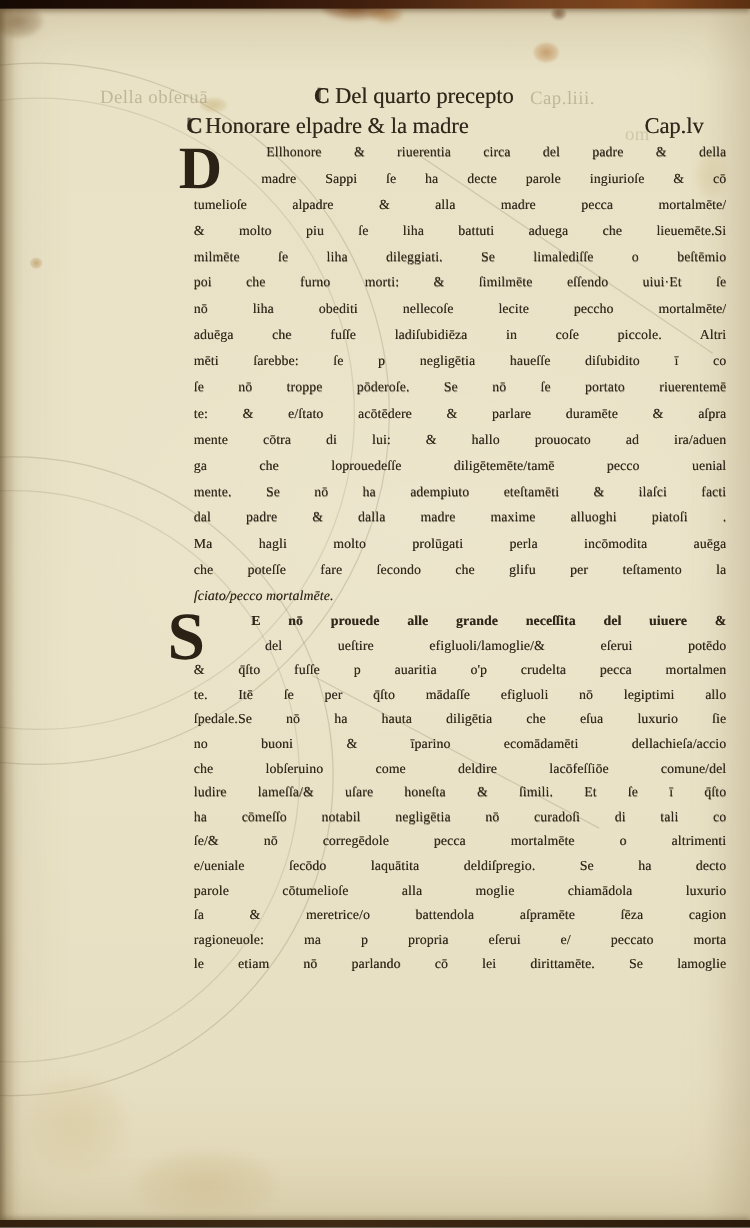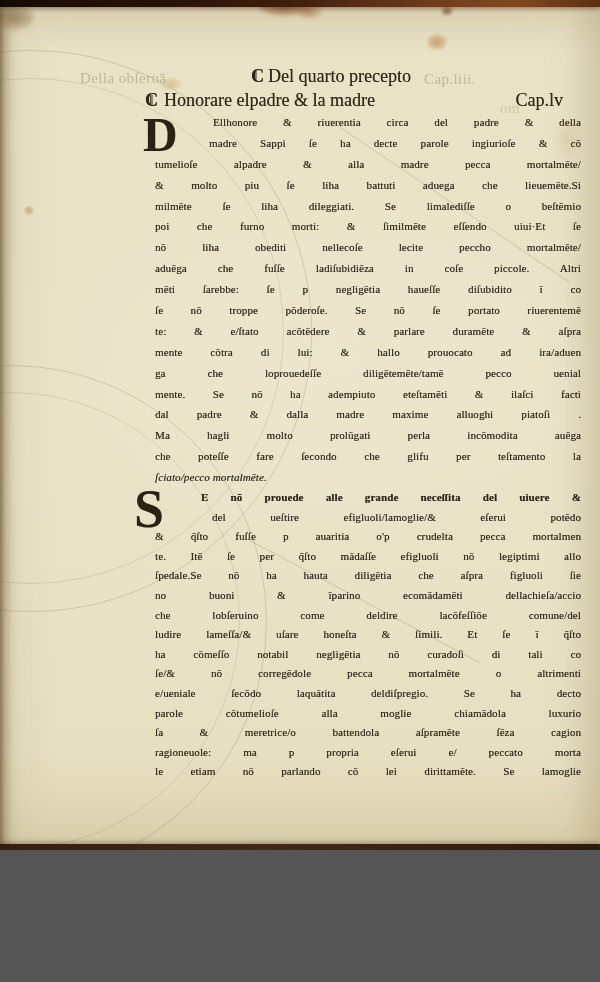--- a/index.html
+++ b/index.html
@@ -1,17 +1,17 @@
 <!DOCTYPE html>
 <html><head>
 <meta charset="utf-8">
 <style>
   html,body{margin:0;padding:0;background:#555;}
   .page{
-    position:relative;width:600px;height:850px;overflow:hidden;
+    position:relative;width:600px;height:982px;overflow:hidden;
     font-family:"Liberation Serif","DejaVu Serif",serif;
     color:#2f2518;
     background:
       radial-gradient(ellipse 420px 300px at 55% 42%, rgba(255,255,255,0.10), transparent 70%),
       linear-gradient(90deg, rgba(150,125,80,0.28) 0%, rgba(150,125,80,0.0) 3%, transparent 94%, rgba(120,95,55,0.10) 100%),
       linear-gradient(180deg,#e0d7b8 0%, #e9e2c6 6%, #eae3c8 55%, #e7dfc2 88%, #ded4b2 100%);
     box-shadow: inset 0 0 55px rgba(120,95,55,0.22);
   }
   
   .edge-top{position:absolute;left:0;top:0;width:600px;height:7px;
@@ -45,21 +45,21 @@
   .st9{left:160px;top:78px;width:22px;height:12px;background:radial-gradient(#bfa567,rgba(191,165,103,0));opacity:.5;filter:blur(1px);}
   .st10{left:556px;top:120px;width:26px;height:40px;background:radial-gradient(#cfbd8d,rgba(207,189,141,0));opacity:.45;filter:blur(3px);}
   
   .ghost{position:absolute;color:#938a64;opacity:.48;filter:blur(0.6px);font-size:15px;letter-spacing:.4px;white-space:nowrap;}
   .g1{left:80px;top:70px;}
   .g2{left:424px;top:71px;}
   .g3{left:500px;top:100px;opacity:.30;transform:rotate(1deg);}
   
   .textblock{position:absolute;left:145px;top:64px;width:436px;}
   .title-line{font-size:18px;line-height:24px;height:24px;text-align:center;padding-right:66px;white-space:nowrap;}
-  .heading-row{display:flex;justify-content:space-between;font-size:18px;line-height:24px;height:24px;white-space:nowrap;}
+  .heading-row{display:flex;justify-content:space-between;font-size:18px;line-height:24px;height:24px;white-space:nowrap;text-align:right;}
   .heading-row .chapter{padding-right:18px;}
   .h3{margin-top:2px;height:22px;line-height:22px;}
   .ink, .ln, .title-line, .heading-row{text-shadow:0.25px 0.25px 0 rgba(47,37,24,0.55);}
   .para{position:relative;}
   .ln{font-size:11px;letter-spacing:.1px;text-align:justify;text-align-last:justify;overflow:hidden;margin-left:10px;}
   .p1 .ln{line-height:20.9px;height:20.9px;}
   .p2 .ln{line-height:19.6px;height:19.6px;}
   .ln.short{text-align-last:left;font-style:italic;}
   .ln.indA{padding-left:58px;}
   .ln.indB{padding-left:54px;}
@@ -130,21 +130,21 @@
       <div class="ln short">ſciato/pecco mortalmēte.</div>
     </div>
 
 
     <div class="para p2">
       <span class="dropcap drop2">S</span>
       <div class="ln indC">E nō prouede alle grande neceſſita del uiuere &amp;</div>
       <div class="ln indD">del ueſtire efigluoli/lamoglie/&amp; eſerui potēdo</div>
       <div class="ln">&amp; q̄ſto fuſſe p auaritia o'p crudelta pecca mortalmen</div>
       <div class="ln">te. Itē ſe per q̄ſto mādaſſe efigluoli nō legiptimi allo</div>
-      <div class="ln">ſpedale.Se nō ha hauta diligētia che aſpra figluoli ſie</div>
+      <div class="ln">ſpedale.Se nō ha hauta diligētia che eſua luxurio ſie</div>
       <div class="ln">no buoni &amp; īparino ecomādamēti dellachieſa/accio</div>
       <div class="ln">che lobſeruino come deldire lacōfeſſiōe comune/del</div>
       <div class="ln">ludire lameſſa/&amp; uſare honeſta &amp; ſimili. Et ſe ī q̄ſto</div>
       <div class="ln">ha cōmeſſo notabil negligētia nō curadoſi di tali co</div>
       <div class="ln">ſe/&amp; nō corregēdole pecca mortalmēte o altrimenti</div>
       <div class="ln">e/ueniale ſecōdo laquātita deldiſpregio. Se ha decto</div>
       <div class="ln">parole cōtumelioſe alla moglie chiamādola luxurio</div>
       <div class="ln">ſa &amp; meretrice/o battendola aſpramēte ſēza cagion</div>
       <div class="ln">ragioneuole: ma p propria eſerui e/ peccato morta</div>
       <div class="ln">le etiam nō parlando cō lei dirittamēte. Se lamoglie</div>

